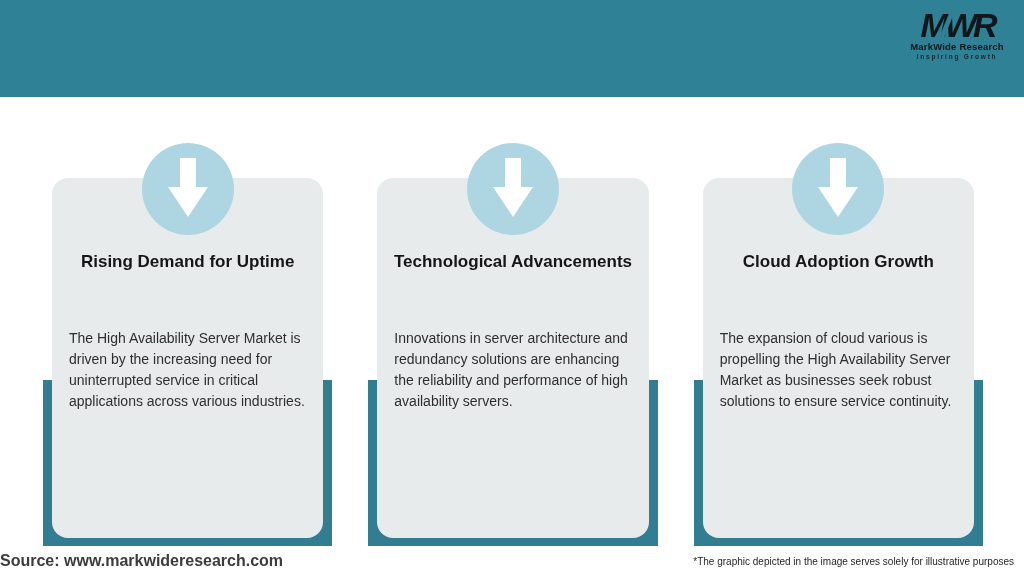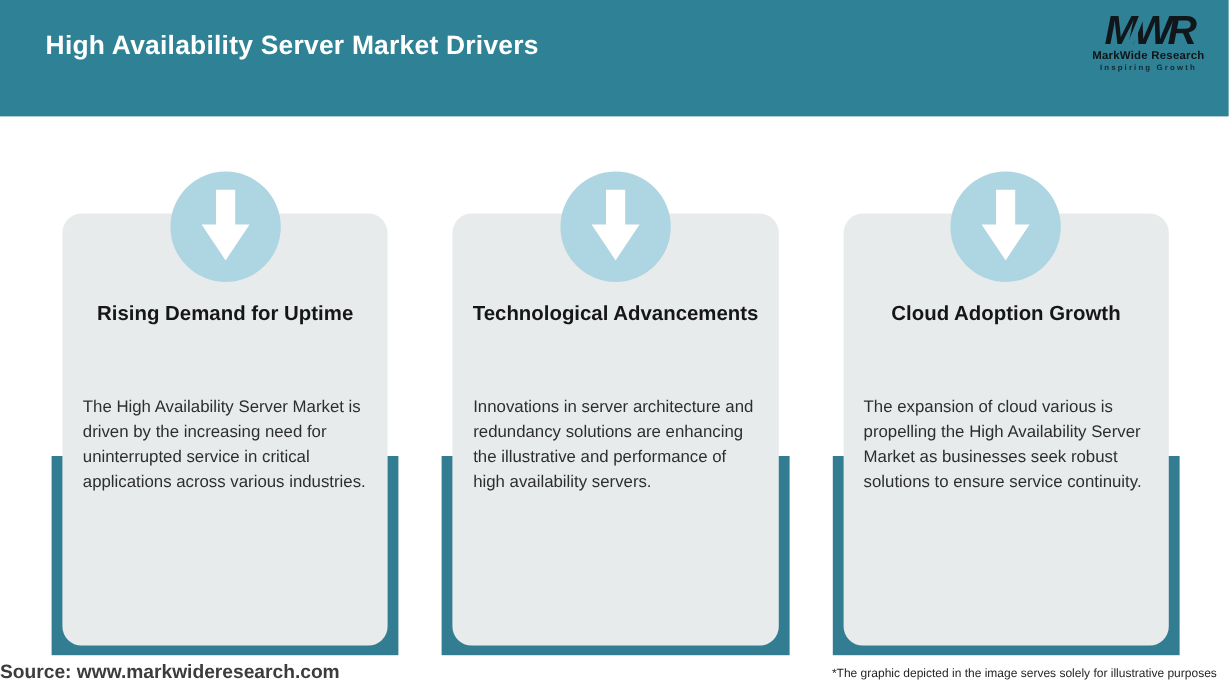--- a/index.html
+++ b/index.html
@@ -63,21 +63,20 @@
     position:absolute; right:10px; bottom:9px;
     font-size:10px; color:#1f1f1f;
   }
 </style>
 </head>
 <body>
 
 <div class="page">
 
   <div class="header">
-    <div class="page-title">High Availability Server Market Drivers</div>
 
     <div class="logo">
       <svg class="logo-wordmark-svg" width="96" height="36" viewBox="0 0 96 36">
         <text x="48" y="30" text-anchor="middle" font-family="Liberation Sans, sans-serif" font-size="34" font-weight="bold" font-style="italic" letter-spacing="-4" fill="#10161a">MWR</text>
         <polygon points="41,4 46,4 35,31 30,31" fill="#2f8296"></polygon>
       </svg>
       <div class="logo-name">MarkWide Research</div>
       <div class="logo-tagline">Inspiring Growth</div>
     </div>
   </div>
@@ -94,21 +93,21 @@
         <svg width="44" height="60" viewBox="0 0 44 60">
           <path d="M14 0 h16 v29 h12 L22 59 L2 29 h12 Z" fill="#ffffff"></path>
         </svg>
       </div>
     </div>
 
     <div class="card-col">
       <div class="card-backdrop"></div>
       <div class="card">
         <div class="card-title">Technological Advancements</div>
-        <div class="card-body">Innovations in server architecture and redundancy solutions are enhancing the illustrative and performance of high availability servers.</div>
+        <div class="card-body">Innovations in server architecture and redundancy solutions are enhancing the reliability and performance of high availability servers.</div>
       </div>
       <div class="arrow-circle">
         <svg width="44" height="60" viewBox="0 0 44 60">
           <path d="M14 0 h16 v29 h12 L22 59 L2 29 h12 Z" fill="#ffffff"></path>
         </svg>
       </div>
     </div>
 
     <div class="card-col">
       <div class="card-backdrop"></div>

